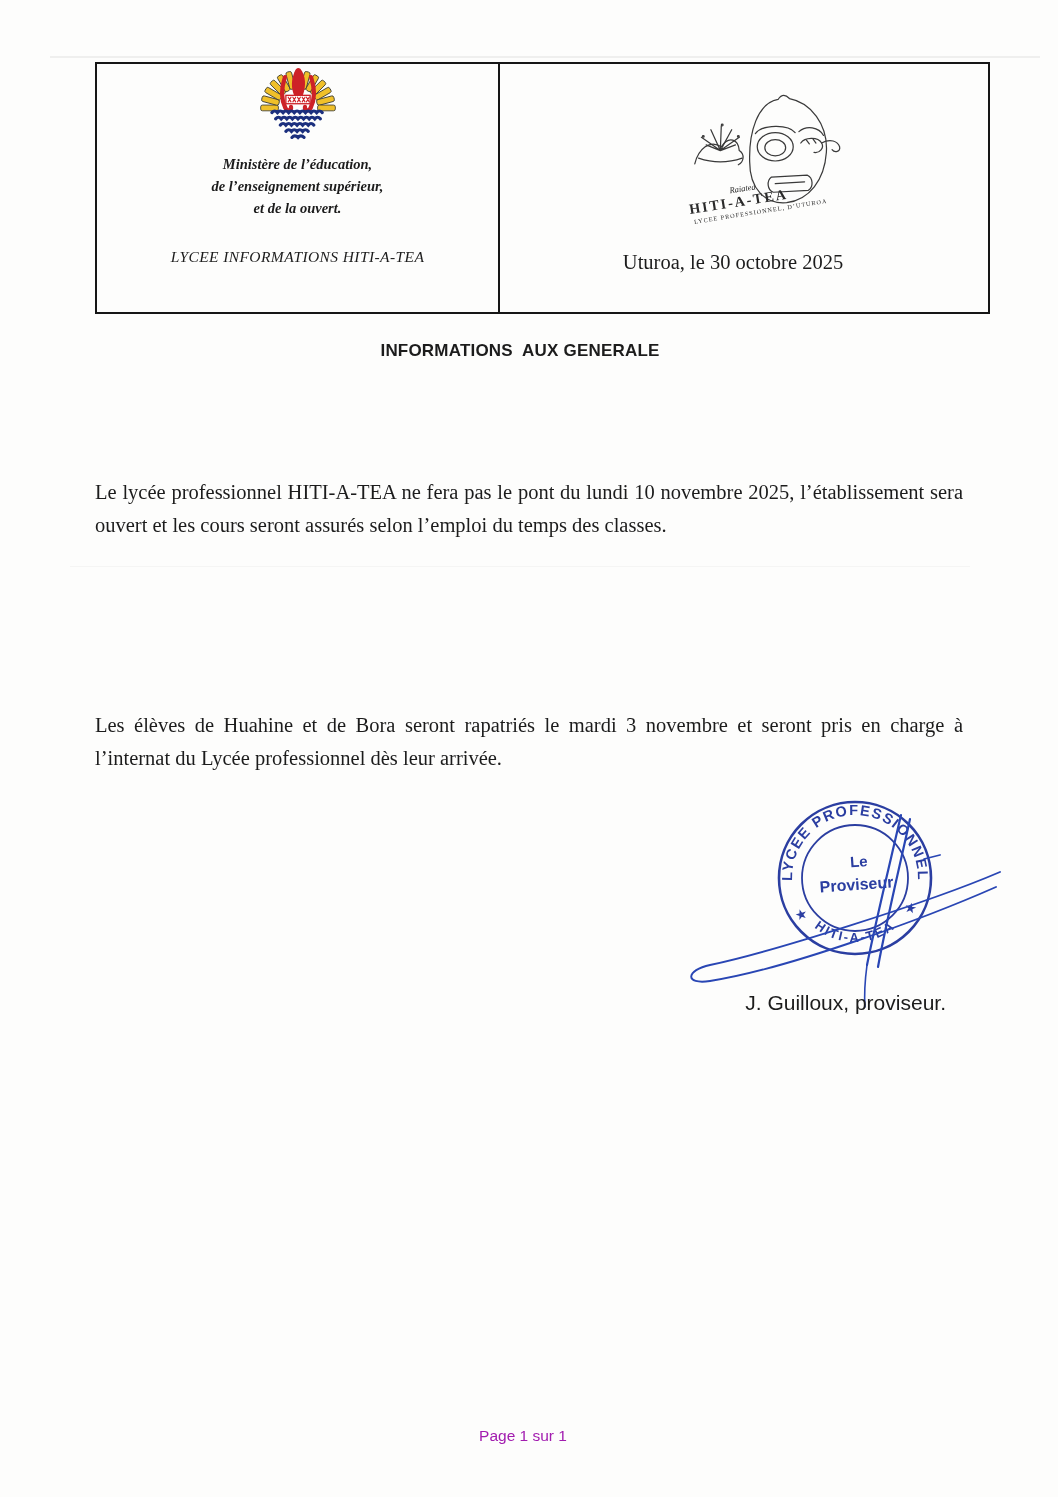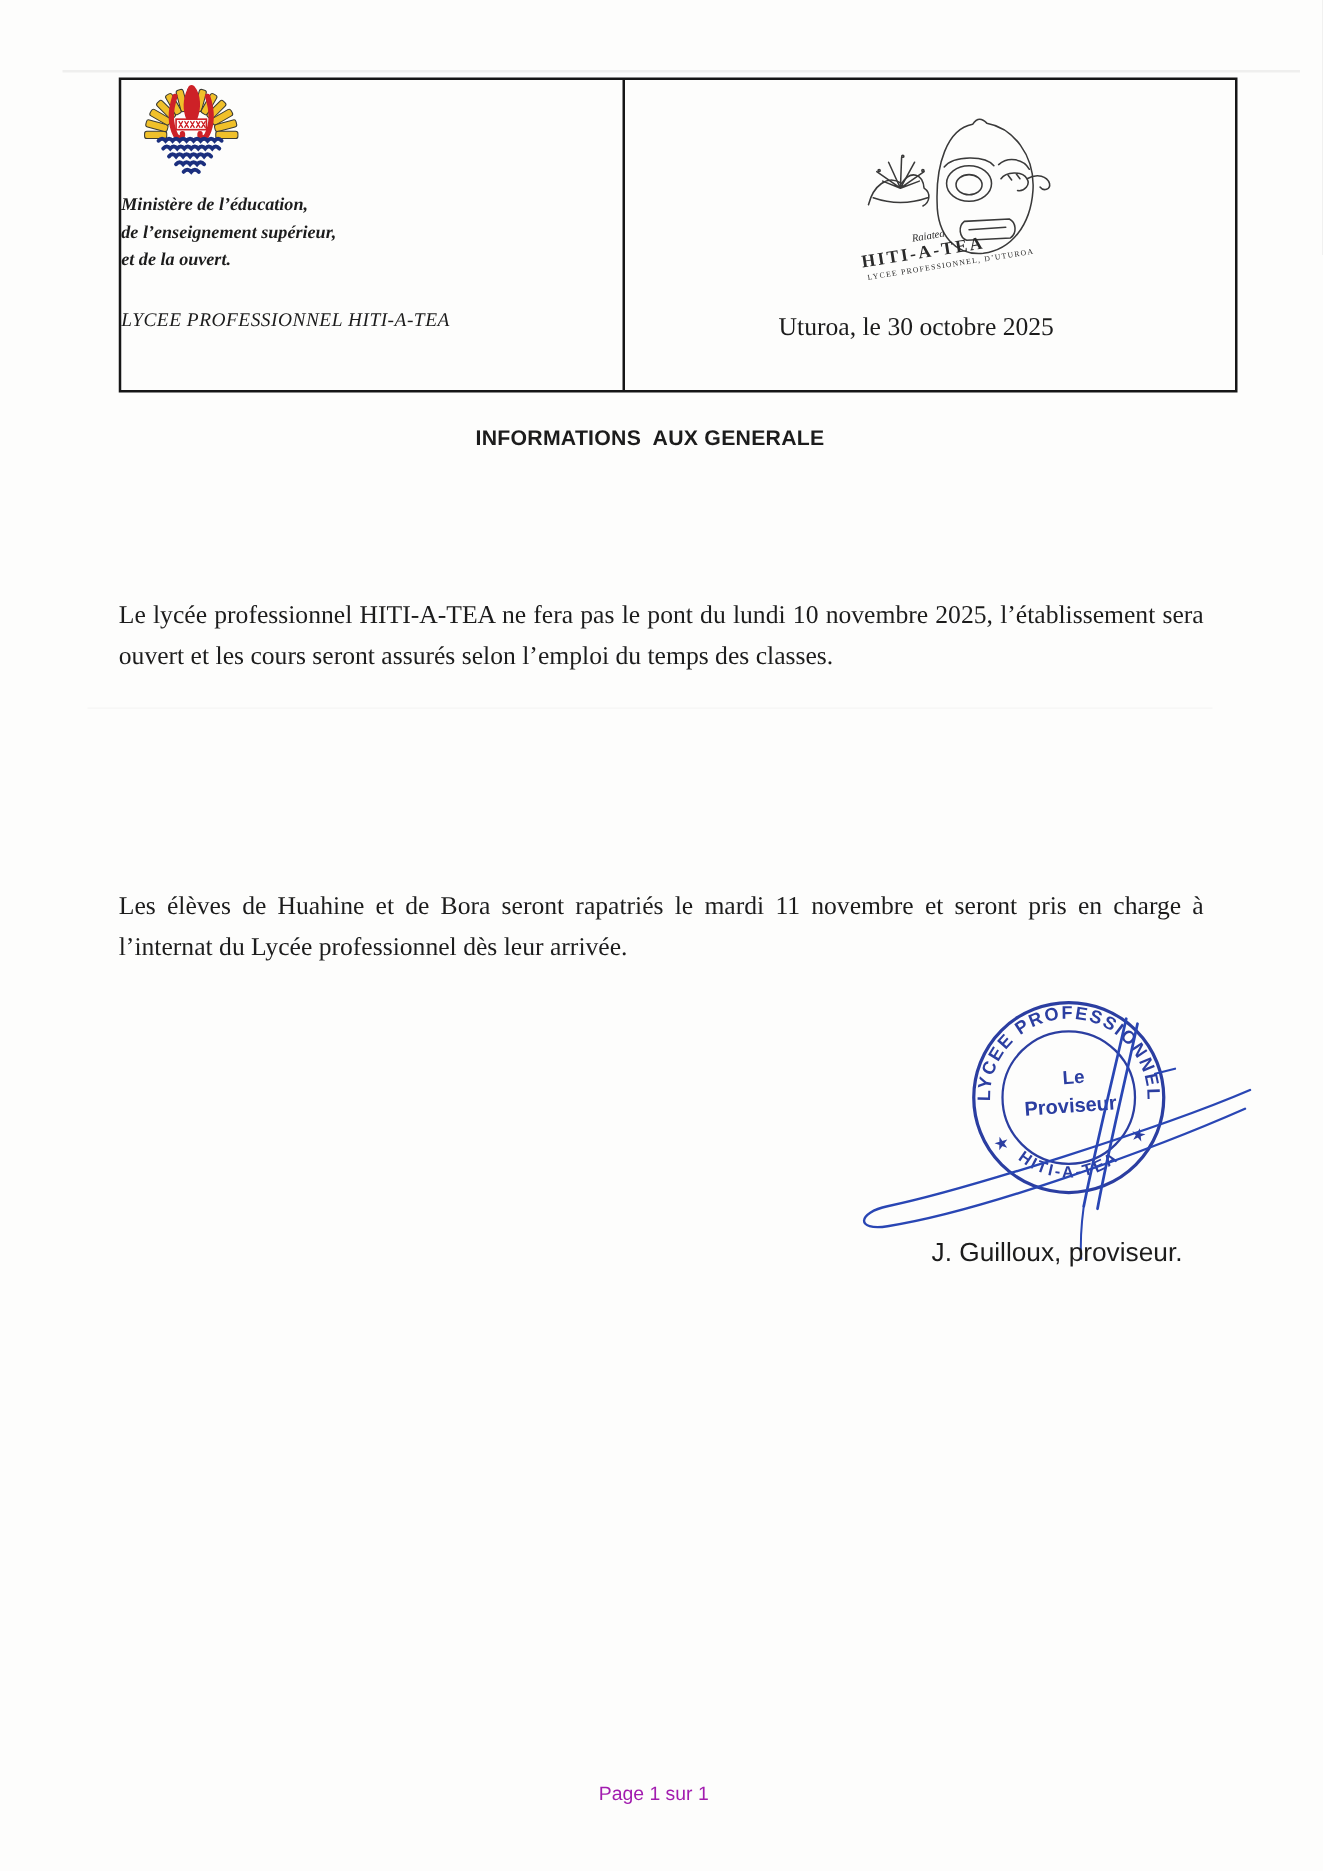--- a/index.html
+++ b/index.html
@@ -12,21 +12,21 @@
     overflow:hidden;
   }
   .scan-artifact{position:absolute;background:rgba(60,60,60,.07);}
   
   .header-table{
     position:absolute;left:95px;top:62px;width:891px;height:248px;
     display:flex;border:2px solid #161616;
   }
   .ministry-box{
     width:403px;flex:0 0 403px;border-right:2px solid #161616;
-    display:flex;flex-direction:column;align-items:flex-start;
+    display:flex;flex-direction:column;align-items:center;
     text-align:center;box-sizing:border-box;padding-top:0;
   }
   .school-box{
     flex:1;display:flex;flex-direction:column;align-items:center;
     box-sizing:border-box;padding-top:26px;
   }
   .ministry-emblem{width:112px;height:86px;}
   .ministry-line{
     font-style:italic;font-weight:bold;font-size:14.5px;line-height:22px;margin:0;
   }
@@ -115,21 +115,21 @@
           <path d="M32,52 q3,-3.5 6,0 q3,-3.5 6,0 q3,-3.5 6,0 q3,-3.5 6,0 q3,-3.5 6,0 q3,-3.5 6,0 q3,-3.5 6,0 q3,-3.5 6,0 q3,-3.5 6,0"></path>
           <path d="M36,58.7 q3,-3.5 6,0 q3,-3.5 6,0 q3,-3.5 6,0 q3,-3.5 6,0 q3,-3.5 6,0 q3,-3.5 6,0 q3,-3.5 6,0 q3,-3.5 6,0"></path>
           <path d="M41,65.4 q3,-3.5 6,0 q3,-3.5 6,0 q3,-3.5 6,0 q3,-3.5 6,0 q3,-3.5 6,0 q3,-3.5 6,0"></path>
           <path d="M47,72.1 q3,-3.5 6,0 q3,-3.5 6,0 q3,-3.5 6,0 q3,-3.5 6,0"></path>
           <path d="M53.5,78.6 q3,-3.5 6.5,0 q3,-3.5 6.5,0"></path>
         </g>
       </svg>
       <div class="ministry-line first">Ministère de l’éducation,</div>
       <div class="ministry-line">de l’enseignement supérieur,</div>
       <div class="ministry-line">et de la ouvert.</div>
-      <div class="school-name-line">LYCEE PROFESSIONNEL HITI-A-TEA</div>
+      <div class="school-name-line">LYCEE INFORMATIONS HITI-A-TEA</div>
     </div>
 
     <div class="school-box">
       <svg class="school-logo" viewBox="0 0 220 150">
         <g fill="none" stroke="#3a3a3a" stroke-width="1.3" stroke-linecap="round" stroke-linejoin="round">
 
           <path d="M146,10 C150,4 154,5 158,9 C180,13 199,36 197,66 C195,95 179,116 155,119 C132,121 116,104 116,76 C115,45 124,14 146,10 Z"></path>
 
           <ellipse cx="143" cy="60" rx="19" ry="15"></ellipse>
           <ellipse cx="143" cy="61" rx="11" ry="8.5"></ellipse>
@@ -157,21 +157,21 @@
           <text class="tiki-caption" x="55" y="133" font-size="6.5" letter-spacing="1.1">LYCEE PROFESSIONNEL, D’UTUROA</text>
         </g>
       </svg>
       <div class="date-line">Uturoa, le 30 octobre 2025</div>
     </div>
   </div>
 
   <div class="doc-title">INFORMATIONS  AUX GENERALE</div>
 
   <div class="body-paragraph p1">Le lycée professionnel HITI-A-TEA ne fera pas le pont du lundi 10 novembre 2025, l’établissement sera ouvert et les cours seront assurés selon l’emploi du temps des classes.</div>
-  <div class="body-paragraph p3">Les élèves de Huahine et de Bora seront rapatriés le mardi 11 novembre et seront pris en charge à l’internat du Lycée professionnel dès leur arrivée.</div>
+  <div class="body-paragraph p3">Les élèves de Huahine et de Bora seront rapatriés le mardi 3 novembre et seront pris en charge à l’internat du Lycée professionnel dès leur arrivée.</div>
 
   <div class="stamp-wrap">
     <svg viewBox="0 0 332 232">
       <defs>
         <path id="stampTop" d="M 106,85 A 63,63 0 0 1 232,85"></path>
         <path id="stampBot" d="M 105,85 A 64,64 0 0 0 233,85"></path>
       </defs>
 
       <g>
         <circle cx="169" cy="85" r="76" fill="none" stroke="#2b3ea1" stroke-width="2.6"></circle>

